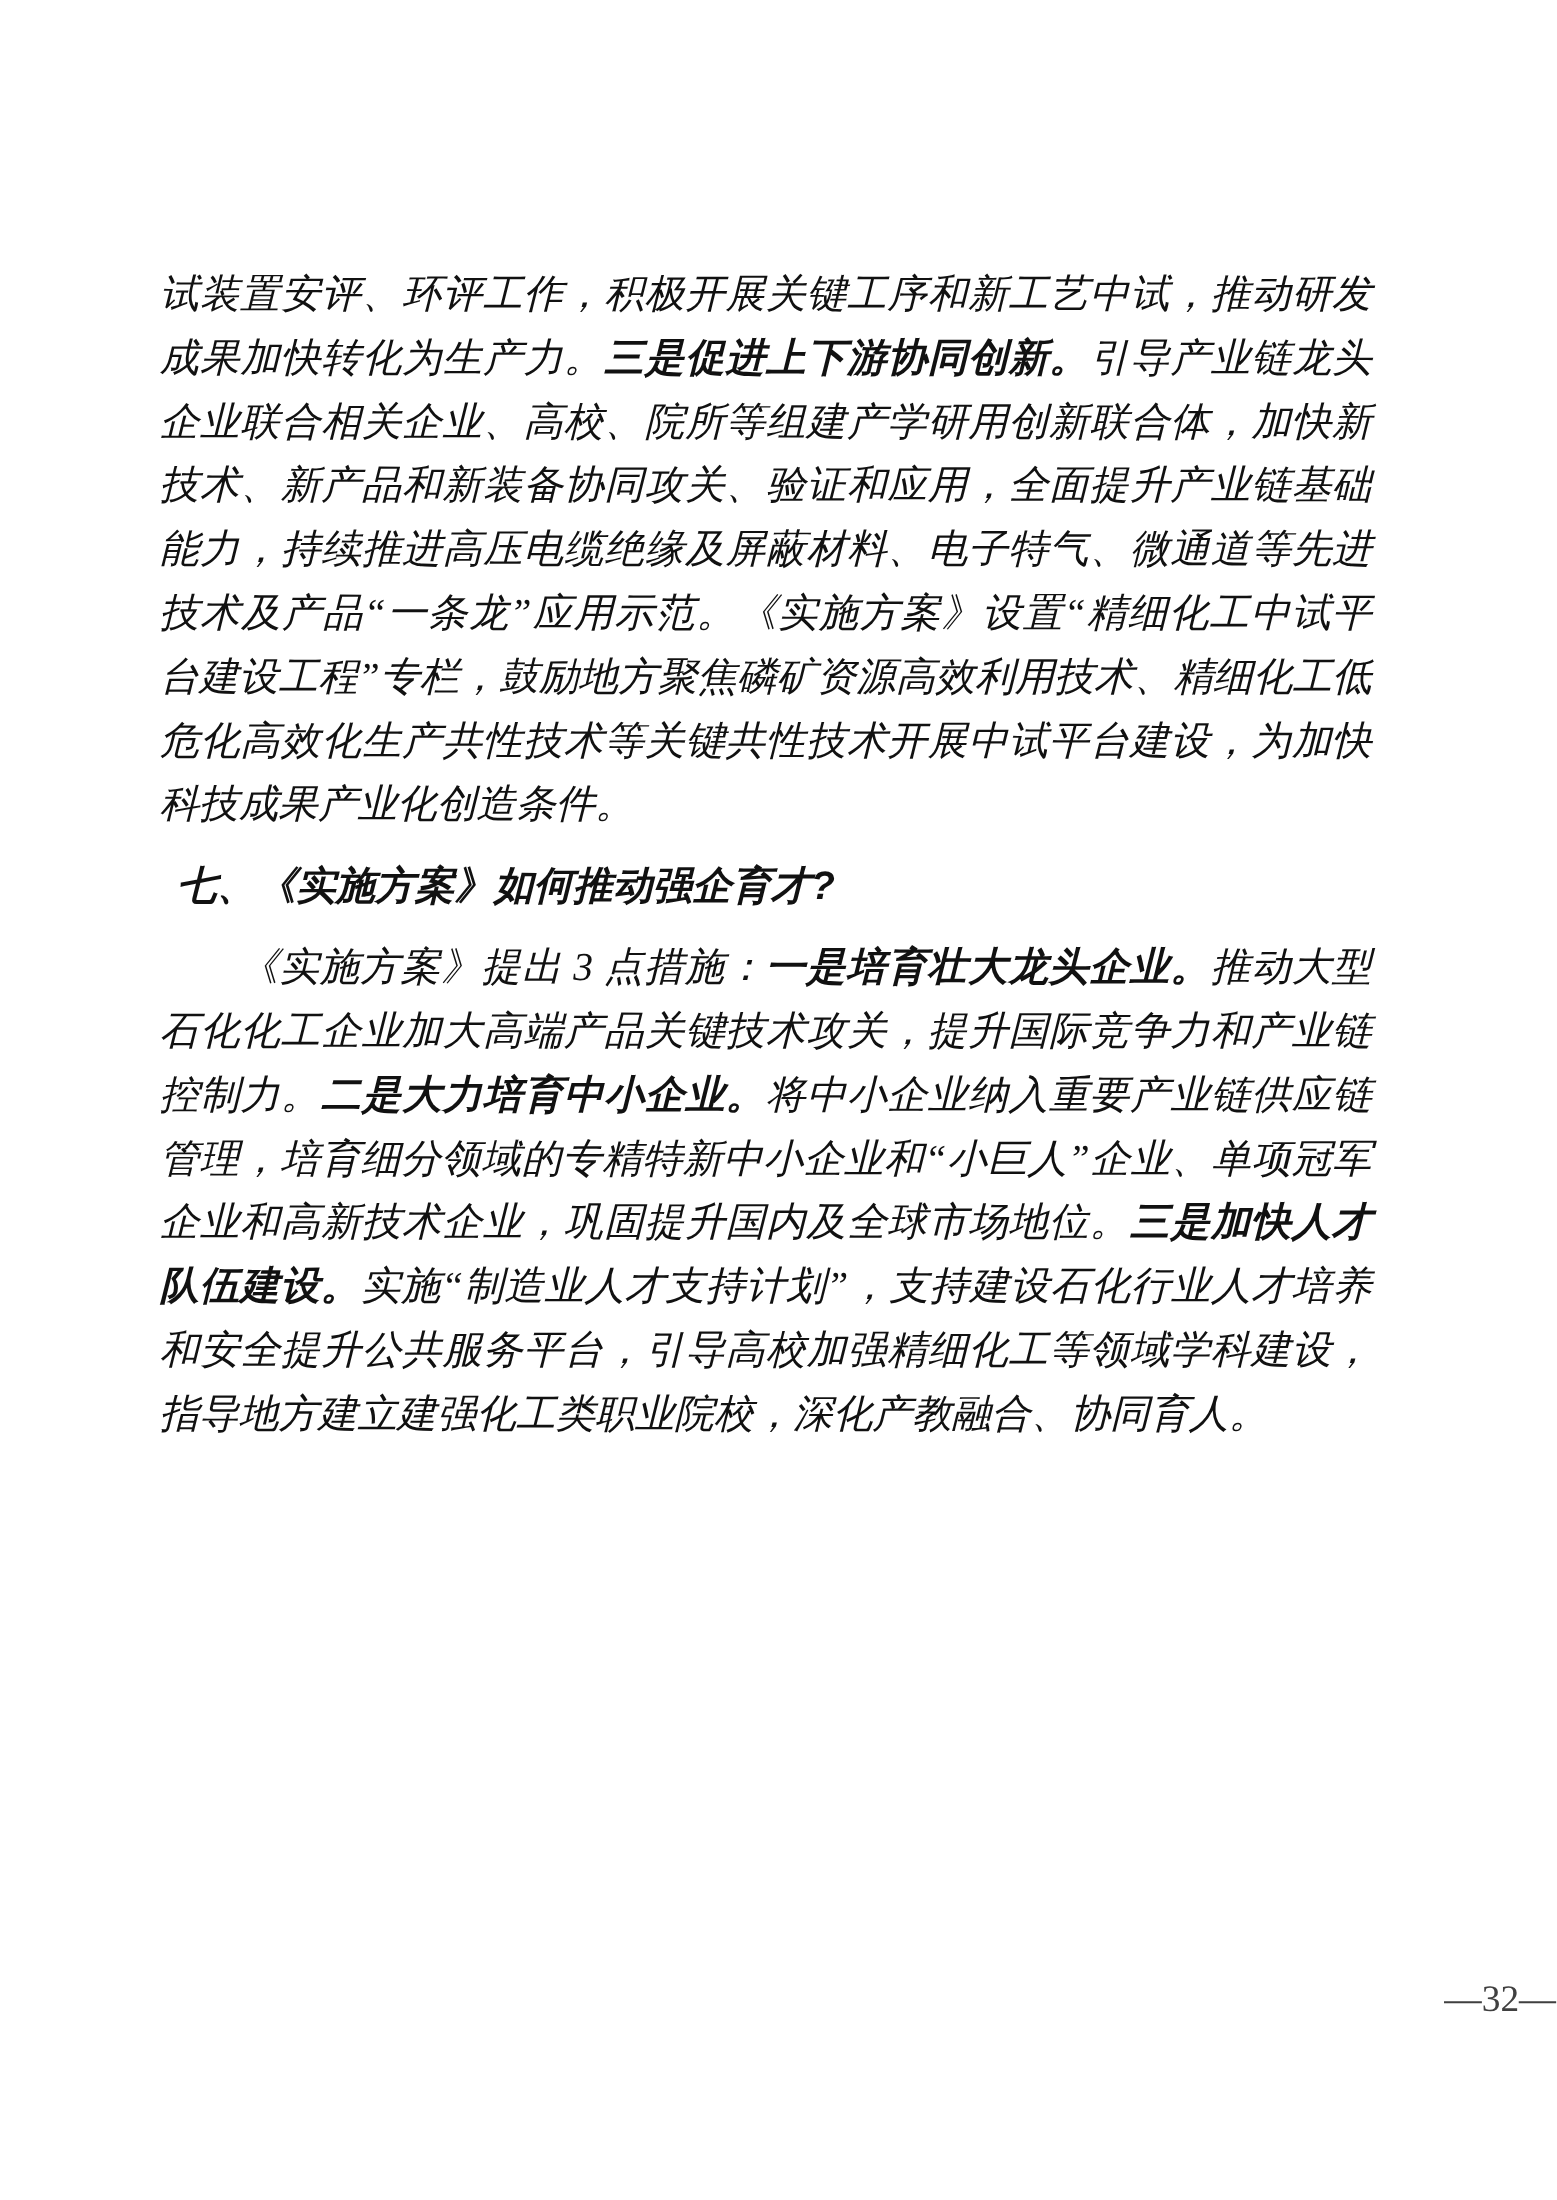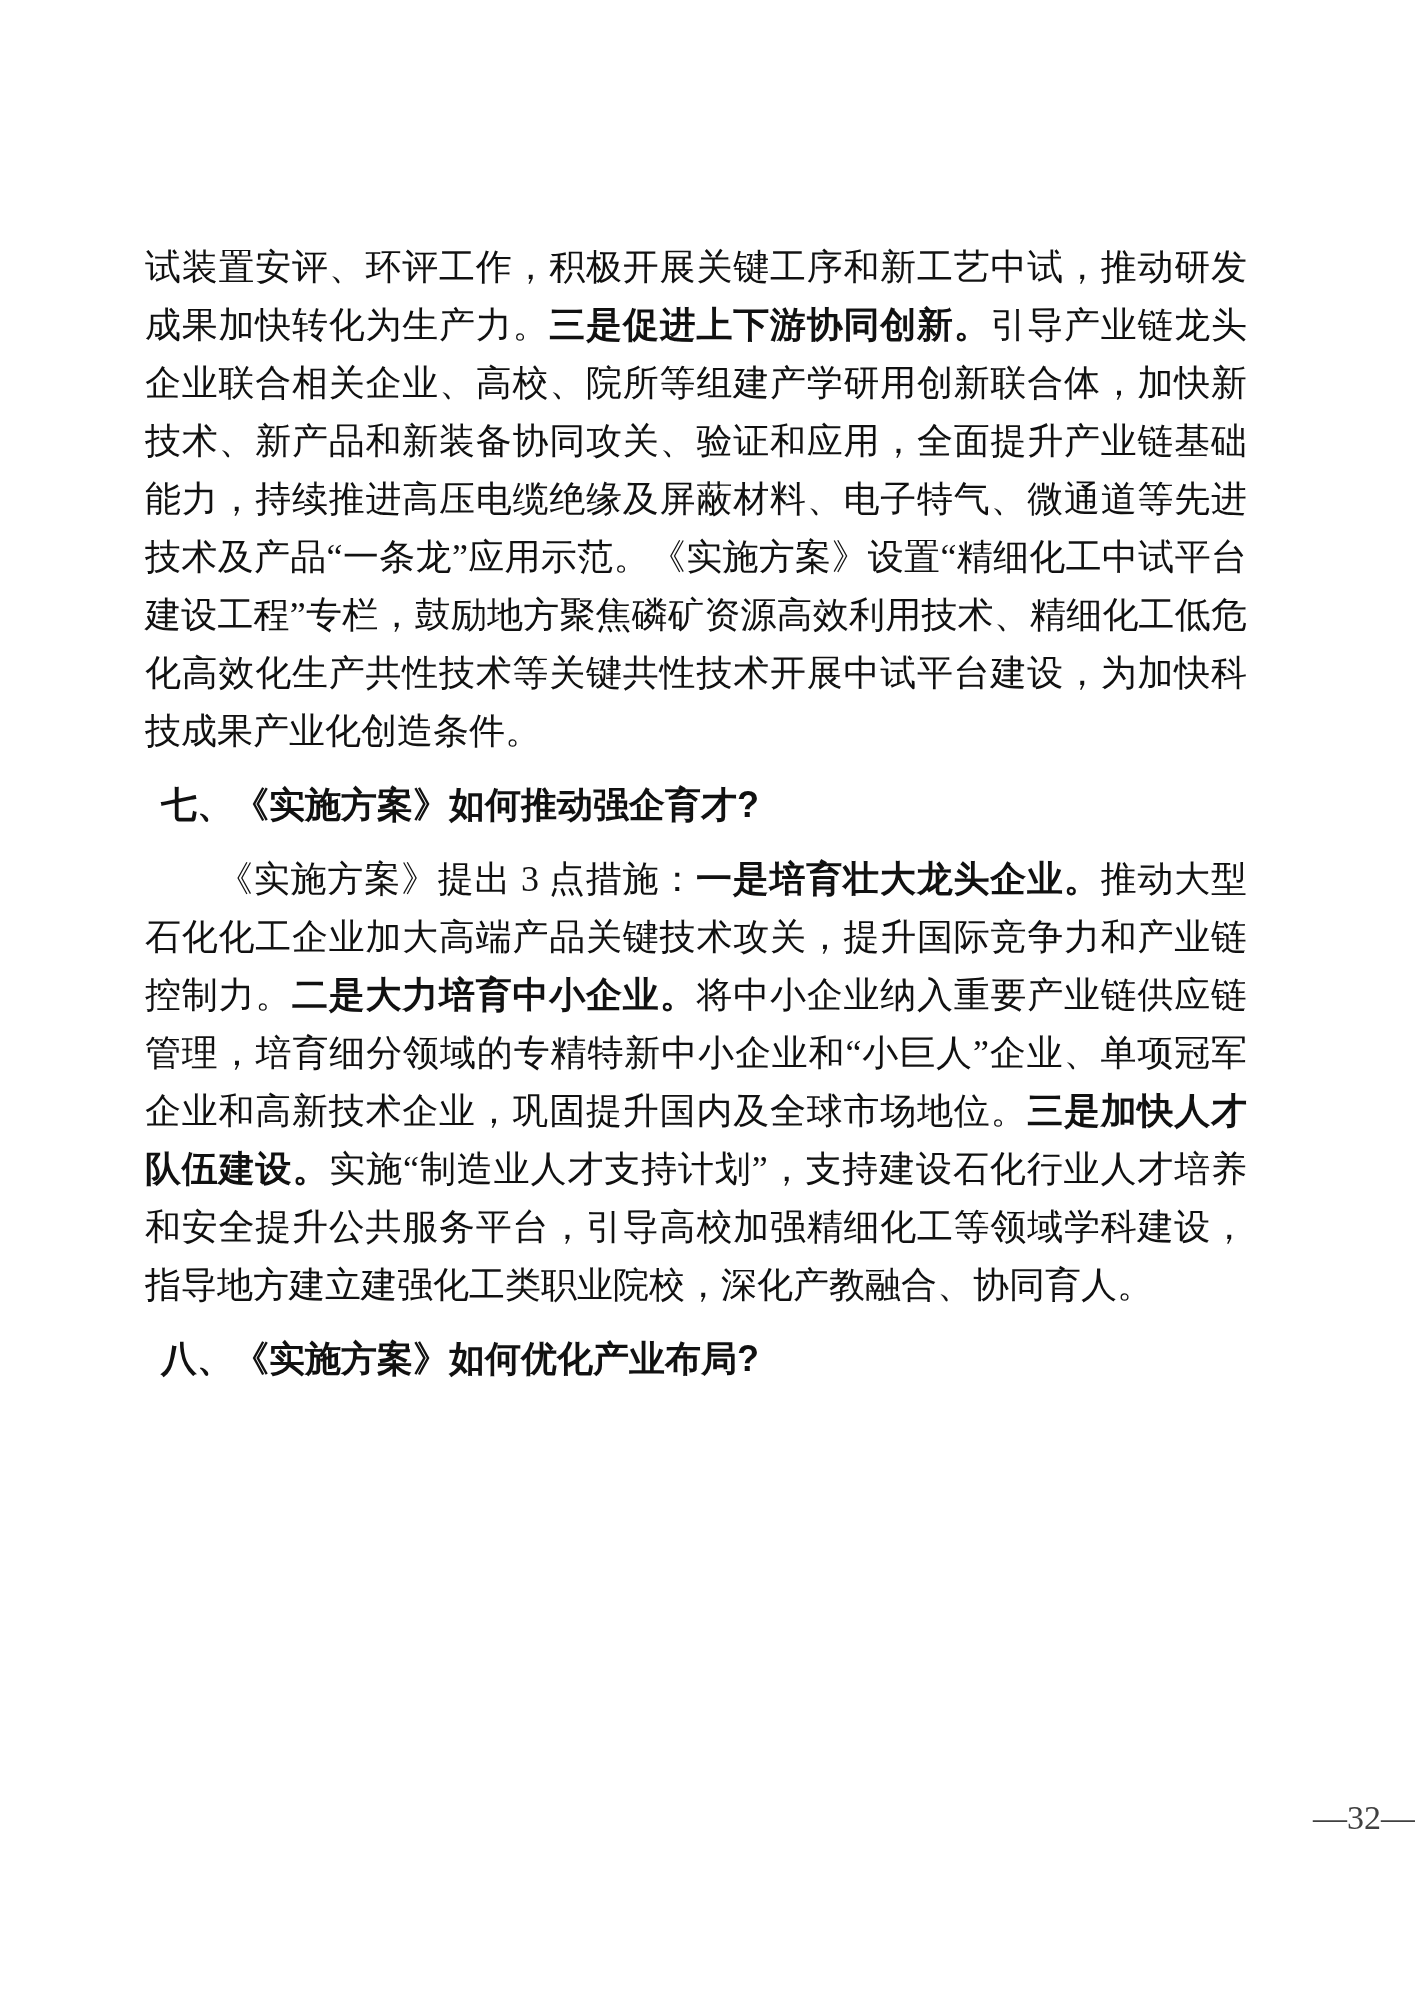--- a/index.html
+++ b/index.html
@@ -15,20 +15,21 @@
   .body-text{
     position:absolute;
     left:145px;
     top:238px;
     width:1102px;
     font-size:36px;
     line-height:58px;
     text-align:justify;
     text-justify:inter-ideograph;
     letter-spacing:0;
+    font-style:italic;
   }
   .para{
     margin:0;
     padding:0;
     text-align:justify;
   }
   .para.indent{ text-indent:2em; }
   .heading{
     margin:16px;
     padding:0;
@@ -60,19 +61,18 @@
 <div class="page">
   <div class="body-text">
 
     <p class="para"><span>试装置安评、环评工作，积极开展关键工序和新工艺中试，推动研发成果加快转化为生产力。</span><span class="bold-run">三是促进上下游协同创新。</span><span>引导产业链龙头企业联合相关企业、高校、院所等组建产学研用创新联合体，加快新技术、新产品和新装备协同攻关、验证和应用，全面提升产业链基础能力，持续推进高压电缆绝缘及屏蔽材料、电子特气、微通道等先进技术及产品“一条龙”应用示范。《实施方案》设置“精细化工中试平台建设工程”专栏，鼓励地方聚焦磷矿资源高效利用技术、精细化工低危化高效化生产共性技术等关键共性技术开展中试平台建设，为加快科技成果产业化创造条件。</span></p>
 
     <h2 class="heading">七、《实施方案》如何推动强企育才?</h2>
 
 
     <p class="para indent"><span>《实施方案》提出 3 点措施：</span><span class="bold-run">一是培育壮大龙头企业。</span><span>推动大型石化化工企业加大高端产品关键技术攻关，提升国际竞争力和产业链控制力。</span><span class="bold-run">二是大力培育中小企业。</span><span>将中小企业纳入重要产业链供应链管理，培育细分领域的专精特新中小企业和“小巨人”企业、单项冠军企业和高新技术企业，巩固提升国内及全球市场地位。</span><span class="bold-run">三是加快人才队伍建设。</span><span>实施“制造业人才支持计划”，支持建设石化行业人才培养和安全提升公共服务平台，引导高校加强精细化工等领域学科建设，指导地方建立建强化工类职业院校，深化产教融合、协同育人。</span></p>
 
-    <h2 class="heading">八、《实施方案》如何优化产业布局?</h2>
 
 
   </div>
 
   <div class="page-number">—32—</div>
 </div>
 
 </body></html>

